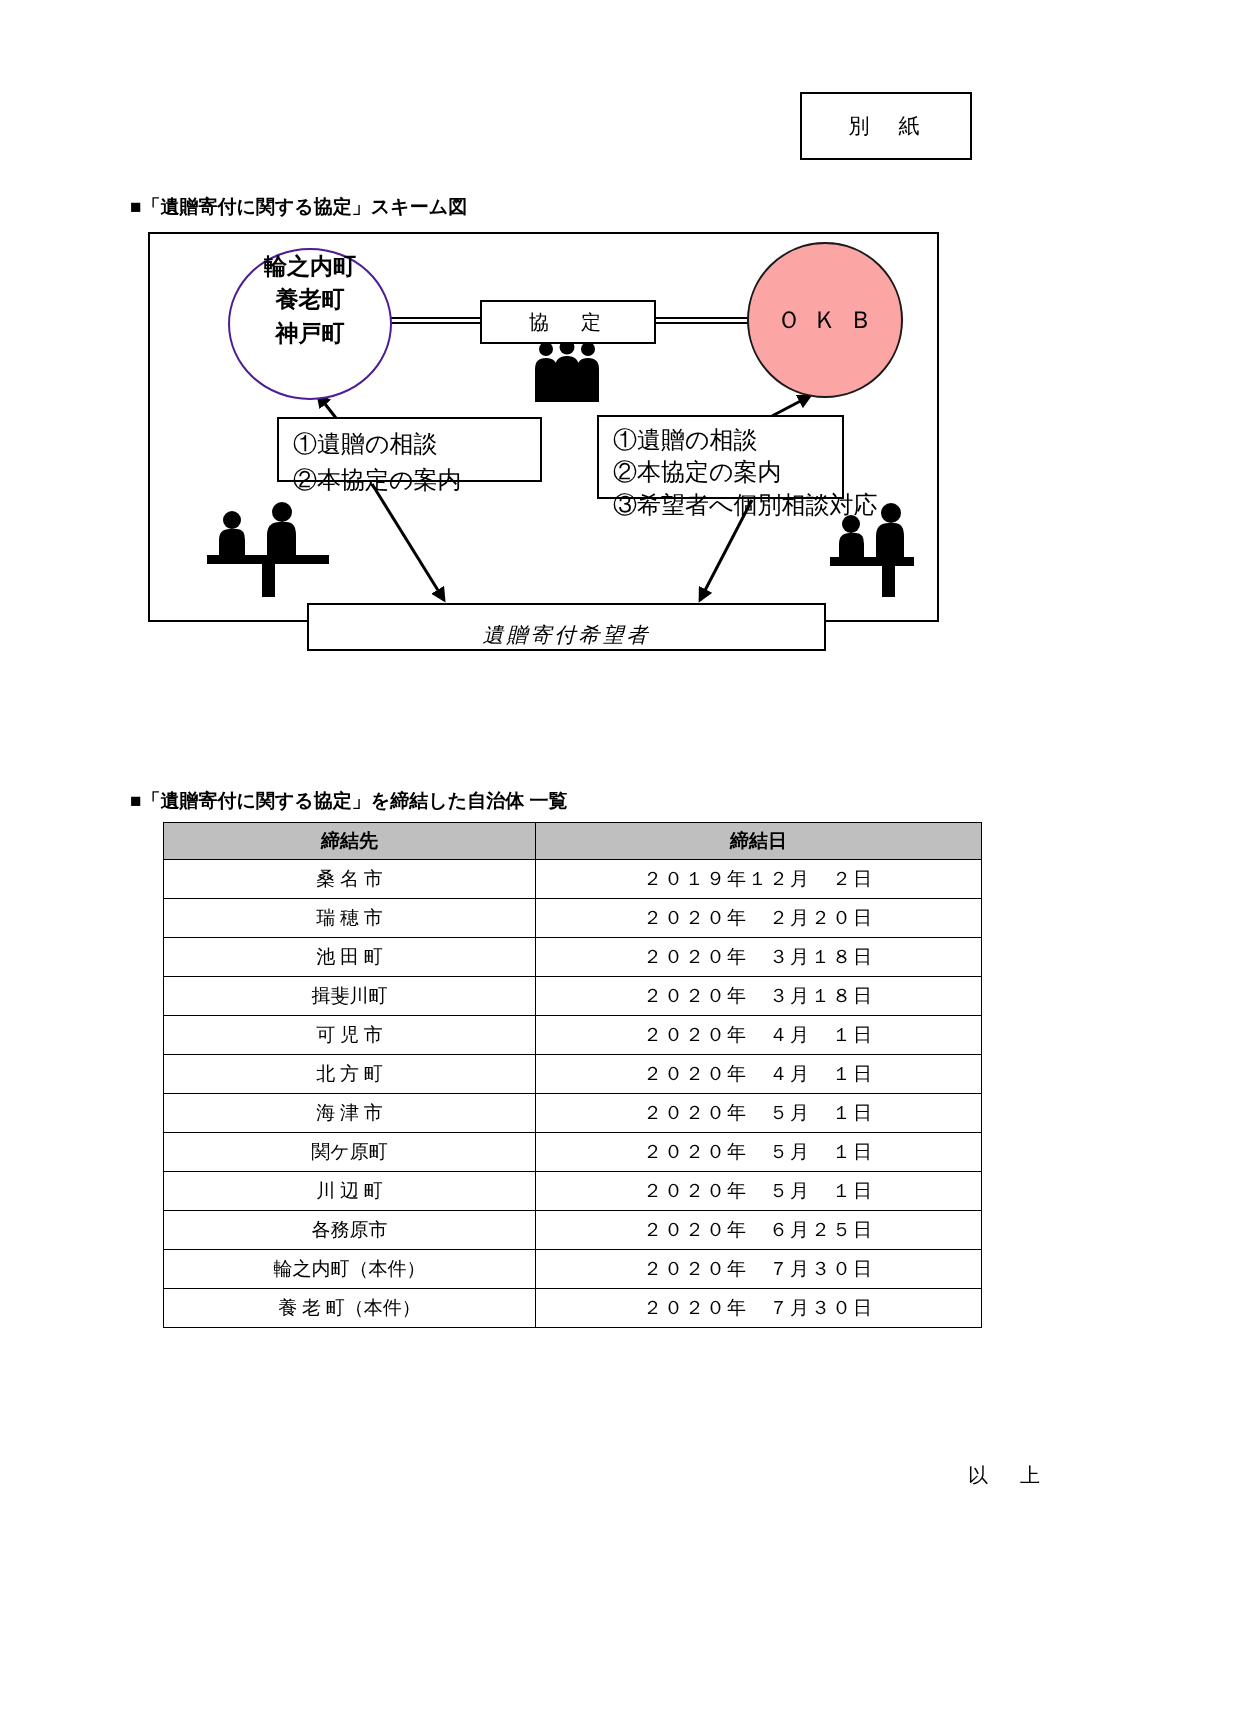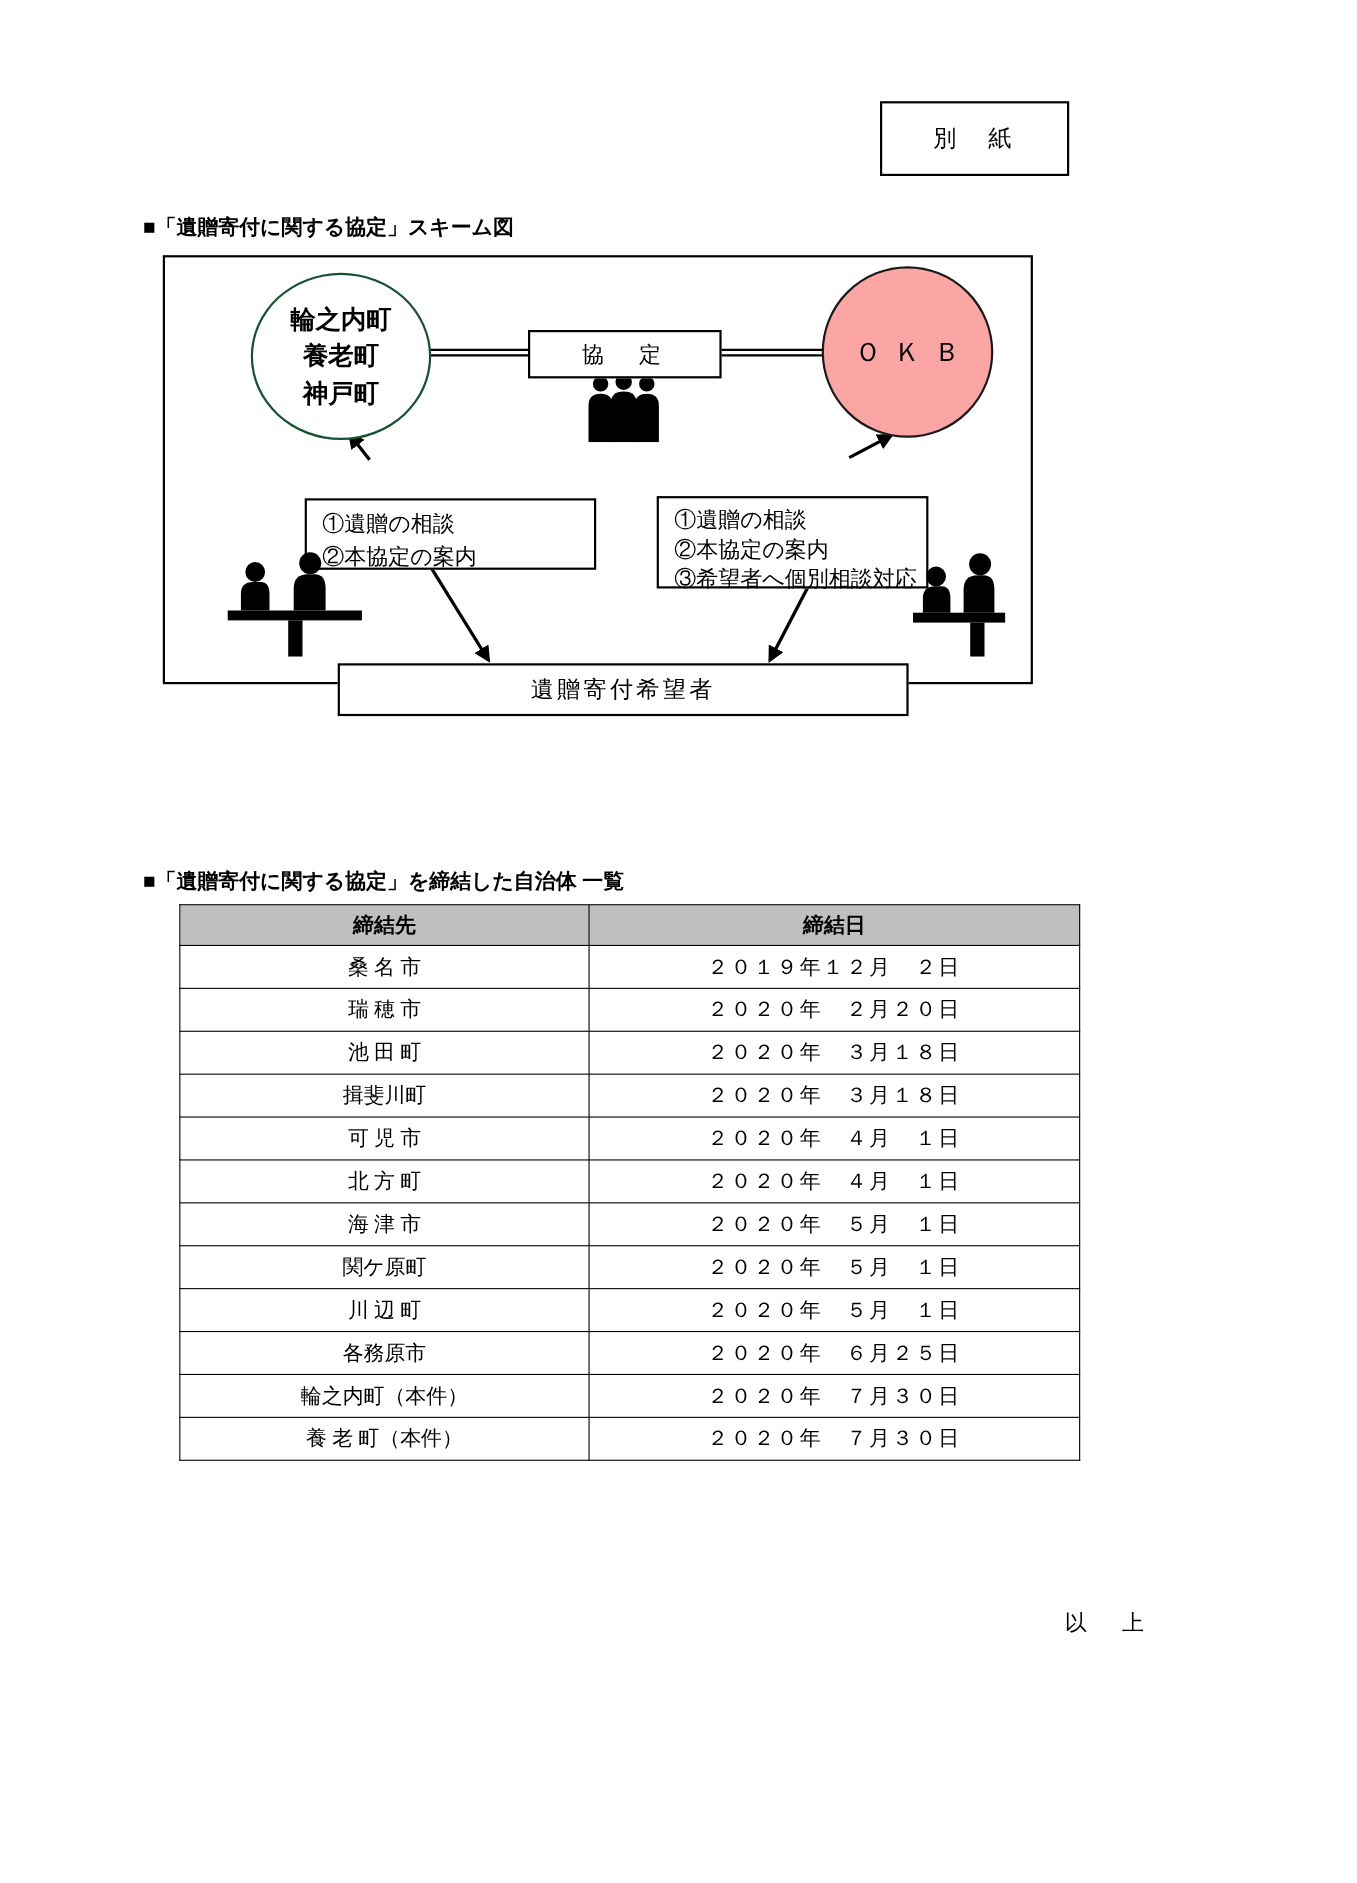--- a/index.html
+++ b/index.html
@@ -25,49 +25,49 @@
   #table-heading{top:788px;}
 
   
   .diagram{
     position:absolute;left:148px;top:232px;width:787px;height:386px;
     border:2px solid #000;background:#fff;
   }
   .diagram .arrows{position:absolute;left:0;top:0;width:787px;height:386px;pointer-events:none;}
   .towns-ellipse{
     position:absolute;left:78px;top:14px;width:160px;height:148px;
-    border:2px solid #14532d;border-radius:50%;background:#fff;
-    display:flex;flex-direction:column;align-items:center;justify-content:center;
+    border:2px solid #4c1d95;border-radius:50%;background:#fff;
+    display:flex;flex-direction:column;align-items:center;
     font-weight:bold;font-size:23px;line-height:1.45;
     font-family:"Liberation Sans","DejaVu Sans",sans-serif;
   }
   .kyotei-box{
     position:absolute;left:330px;top:66px;width:172px;height:40px;
     border:2px solid #000;background:#fff;z-index:2;
     display:flex;align-items:center;justify-content:center;
     font-size:20px;letter-spacing:6px;
   }
   .okb-circle{
     position:absolute;left:597px;top:8px;width:156px;height:156px;
     border-radius:50%;background:#fca5a5;border:2px solid #1a1a1a;
     display:flex;align-items:center;justify-content:center;
     font-size:24px;letter-spacing:12px;padding-left:12px;box-sizing:border-box;
     font-family:"Liberation Sans","DejaVu Sans",sans-serif;
   }
   .note-box{
     position:absolute;border:2px solid #000;background:#fff;
-    font-size:20px;line-height:1.5;padding:7px 14px;box-sizing:border-box;white-space:nowrap;margin-top:36px;
+    font-size:24px;line-height:1.5;padding:7px 14px;box-sizing:border-box;white-space:nowrap;
   }
   #note-left{left:127px;top:183px;width:265px;height:65px;}
   #note-right{left:447px;top:181px;width:247px;height:84px;line-height:1.35;}
   .bottom-box{
     position:absolute;left:157px;top:369px;width:515px;height:44px;
     border:2px solid #000;background:#fff;
-    display:flex;align-items:center;justify-content:center;
-    font-size:21px;letter-spacing:3px;
+    display:flex;align-items:flex-end;justify-content:center;
+    font-size:21px;letter-spacing:3px;font-style:italic;
   }
   .icon-wrap{position:absolute;}
   #icon-center{left:382px;top:106px;width:70px;height:62px;}
   #icon-left{left:52px;top:263px;width:135px;height:100px;}
   #icon-right{left:680px;top:266px;width:84px;height:97px;}
   .icon-wrap svg{display:block;width:100%;height:100%;}
 
   
   .muni-table-wrap{position:absolute;left:148px;top:822px;width:818px;padding-left:15px;}
   table.muni{border-collapse:collapse;width:100%;table-layout:fixed;}

